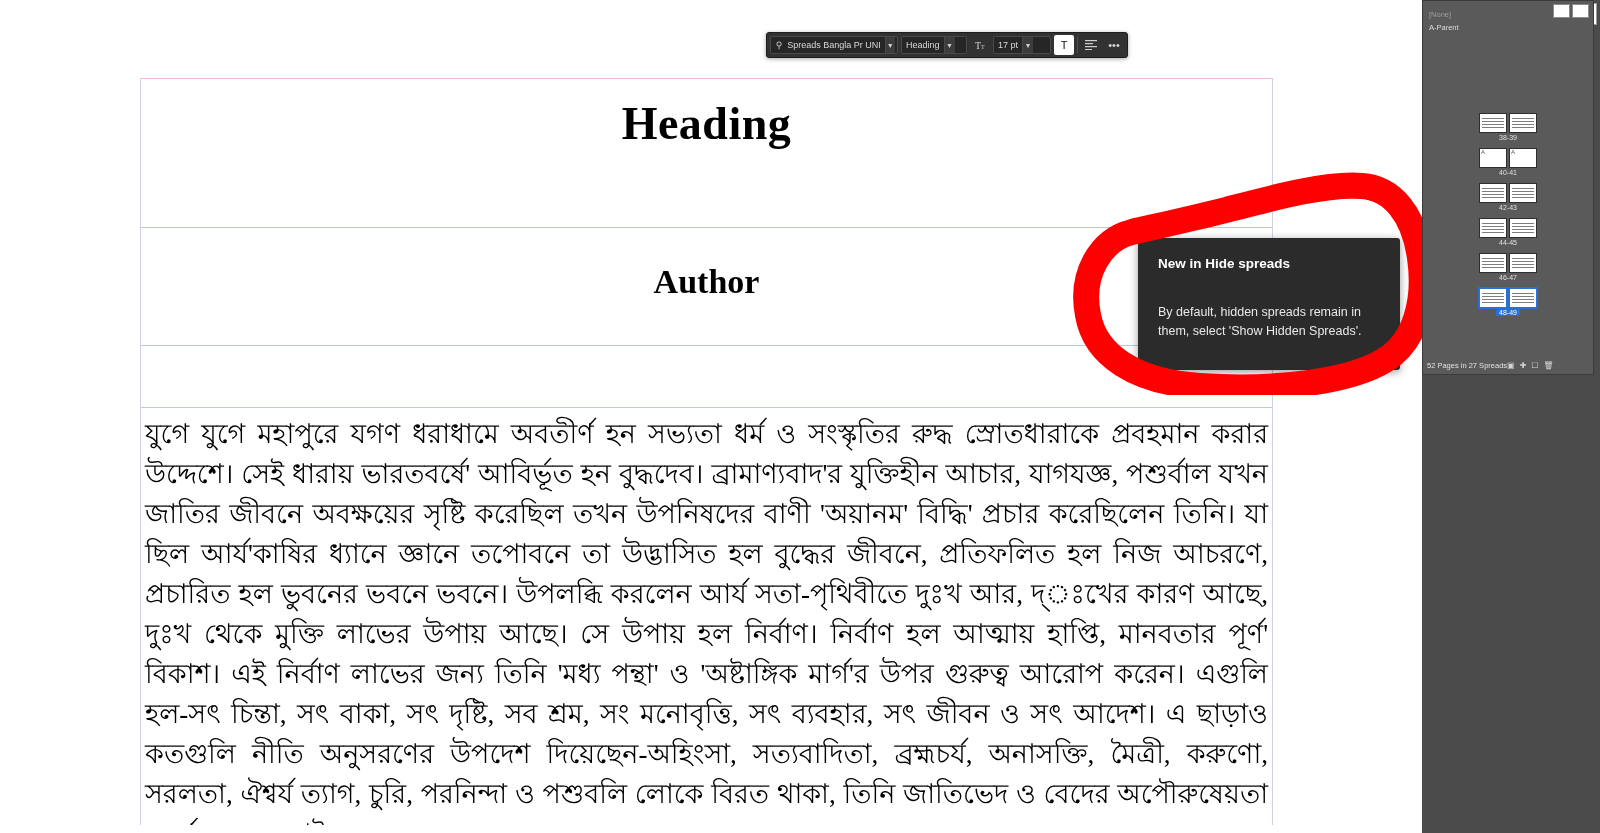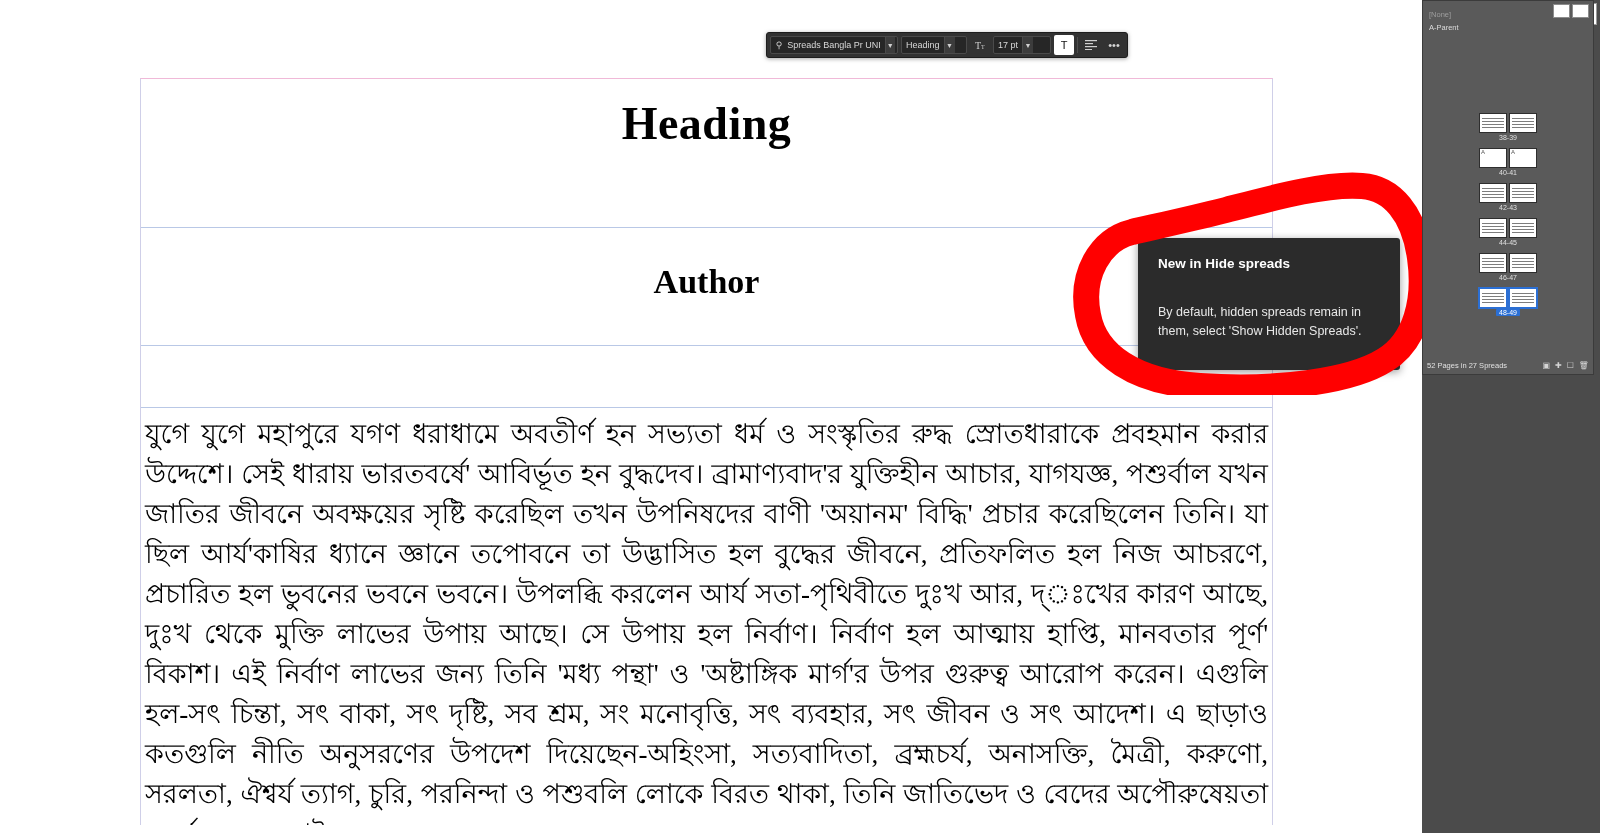--- a/index.html
+++ b/index.html
@@ -252,21 +252,20 @@
     color: #ffffff;
     padding: 0 3px;
     border-radius: 1px;
   }
   #panel-footer {
     position: absolute;
     left: 0; right: 0; bottom: 0;
     height: 18px;
     display: flex;
     align-items: center;
-    justify-content: space-between;
     padding: 0 4px;
     font-size: 7.5px;
     color: #e0e0e0;
     background: #5a5a5a;
   }
   #panel-footer .icons {
     display: flex; gap: 5px;
     font-size: 8px;
     color: #d5d5d5;
   }

